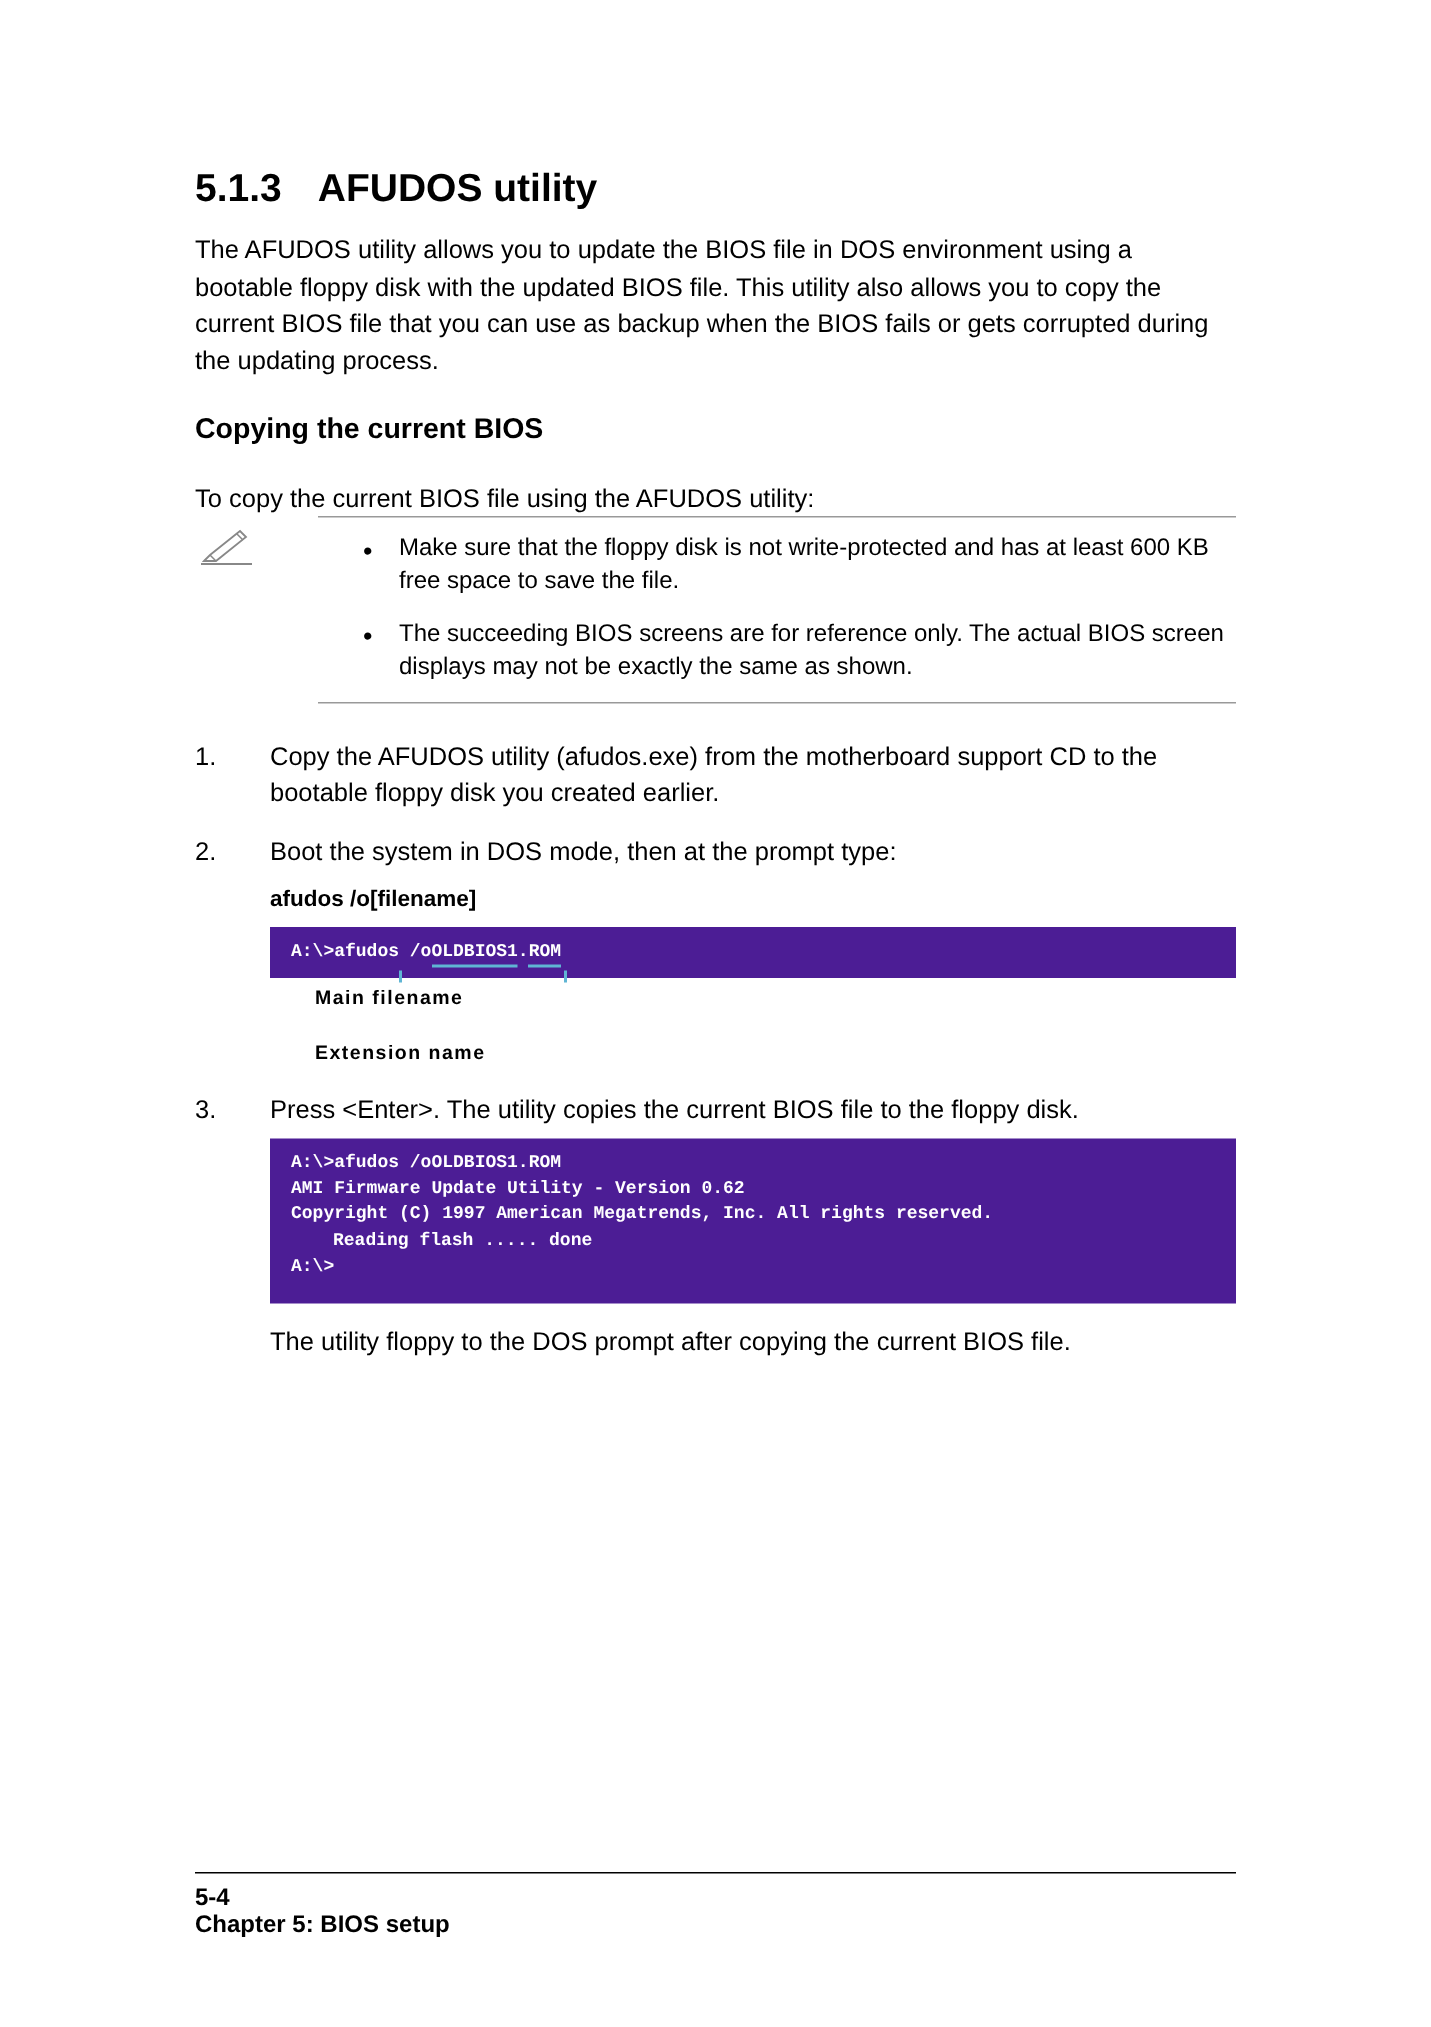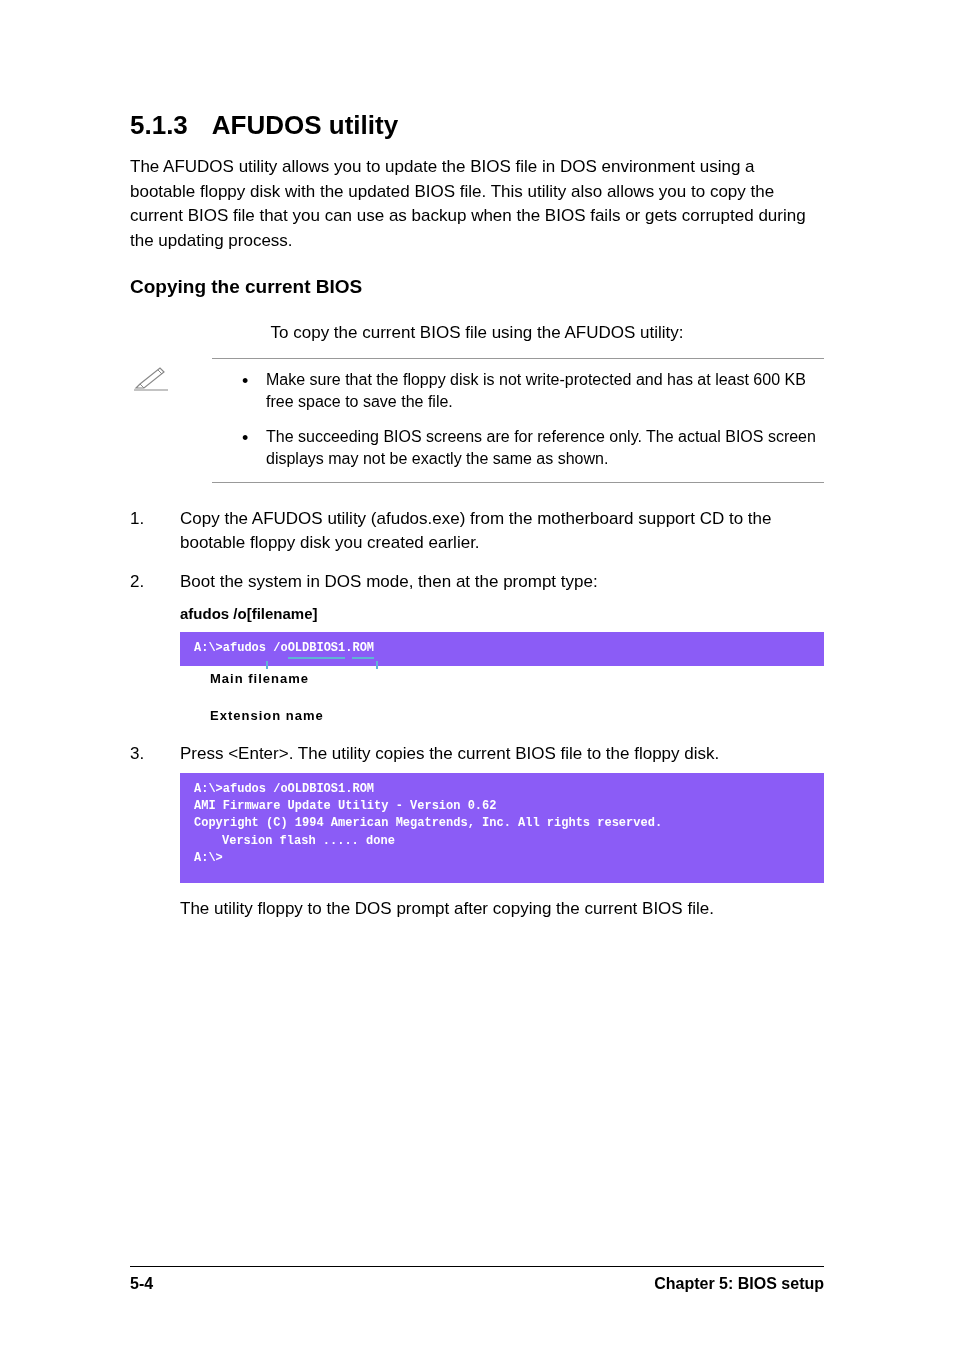--- a/index.html
+++ b/index.html
@@ -30,22 +30,20 @@
       margin-bottom: 22px;
     }
     .sub-heading {
       font-size: 19px;
       font-weight: bold;
       margin-bottom: 23px;
     }
     .sub-intro {
       font-size: 17px;
       line-height: 1.4;
-      margin-bottom: 14px;
-      text-align: center;
     }
     .note-box {
       position: relative;
       margin-bottom: 24px;
       padding-left: 82px;
     }
     .note-icon {
       position: absolute;
       left: 0;
       top: 8px;
@@ -99,21 +97,21 @@
       font-size: 17px;
     }
     .code-line {
       font-family: Liberation Sans, sans-serif;
       font-weight: bold;
       font-size: 15px;
       margin-top: 8px;
       margin-bottom: 8px;
     }
     .console-block {
-      background: #8b5cf6;
+      background: #4c1d95;
       color: #ffffff;
       font-family: "Courier New", Courier, monospace;
       font-weight: bold;
       font-size: 12px;
       padding: 8px 14px 8px 14px;
       margin-top: 6px;
       margin-bottom: 4px;
       line-height: 1.45;
       position: relative;
     }
@@ -174,20 +172,21 @@
     .footer {
       position: absolute;
       bottom: 58px;
       left: 130px;
       right: 130px;
       border-top: 1px solid #000;
       padding-top: 8px;
       display: flex;
       justify-content: space-between;
       font-size: 16px;
+      flex-direction: column;
     }
     .footer-left {
       font-weight: bold;
     }
     .footer-right {
       font-weight: bold;
     }
   </style>
 </head>
 <body>
@@ -232,22 +231,22 @@
       <div class="annotation-connector2"></div>
       <span>Main filename</span>
       <span>Extension name</span>
     </div>
   </li>
   <li>
     <span>Press &lt;Enter&gt;. The utility copies the current BIOS file to the floppy disk.</span>
     <div class="console-block console-block-2">
       <div>A:\&gt;afudos /oOLDBIOS1.ROM</div>
       <div>AMI Firmware Update Utility - Version 0.62</div>
-      <div>Copyright (C) 1994 American Megatrends, Inc. All rights reserved.</div>
-      <div class="indent">Version flash ..... done</div>
+      <div>Copyright (C) 1997 American Megatrends, Inc. All rights reserved.</div>
+      <div class="indent">Reading flash ..... done</div>
       <div>A:\&gt;</div>
     </div>
     <p class="post-console">The utility floppy to the DOS prompt after copying the current BIOS file.</p>
   </li>
 </ol>
 
 <div class="footer">
   <span class="footer-left">5-4</span>
   <span class="footer-right">
     <span>Chapter 5: </span><span>BIOS setup</span>

